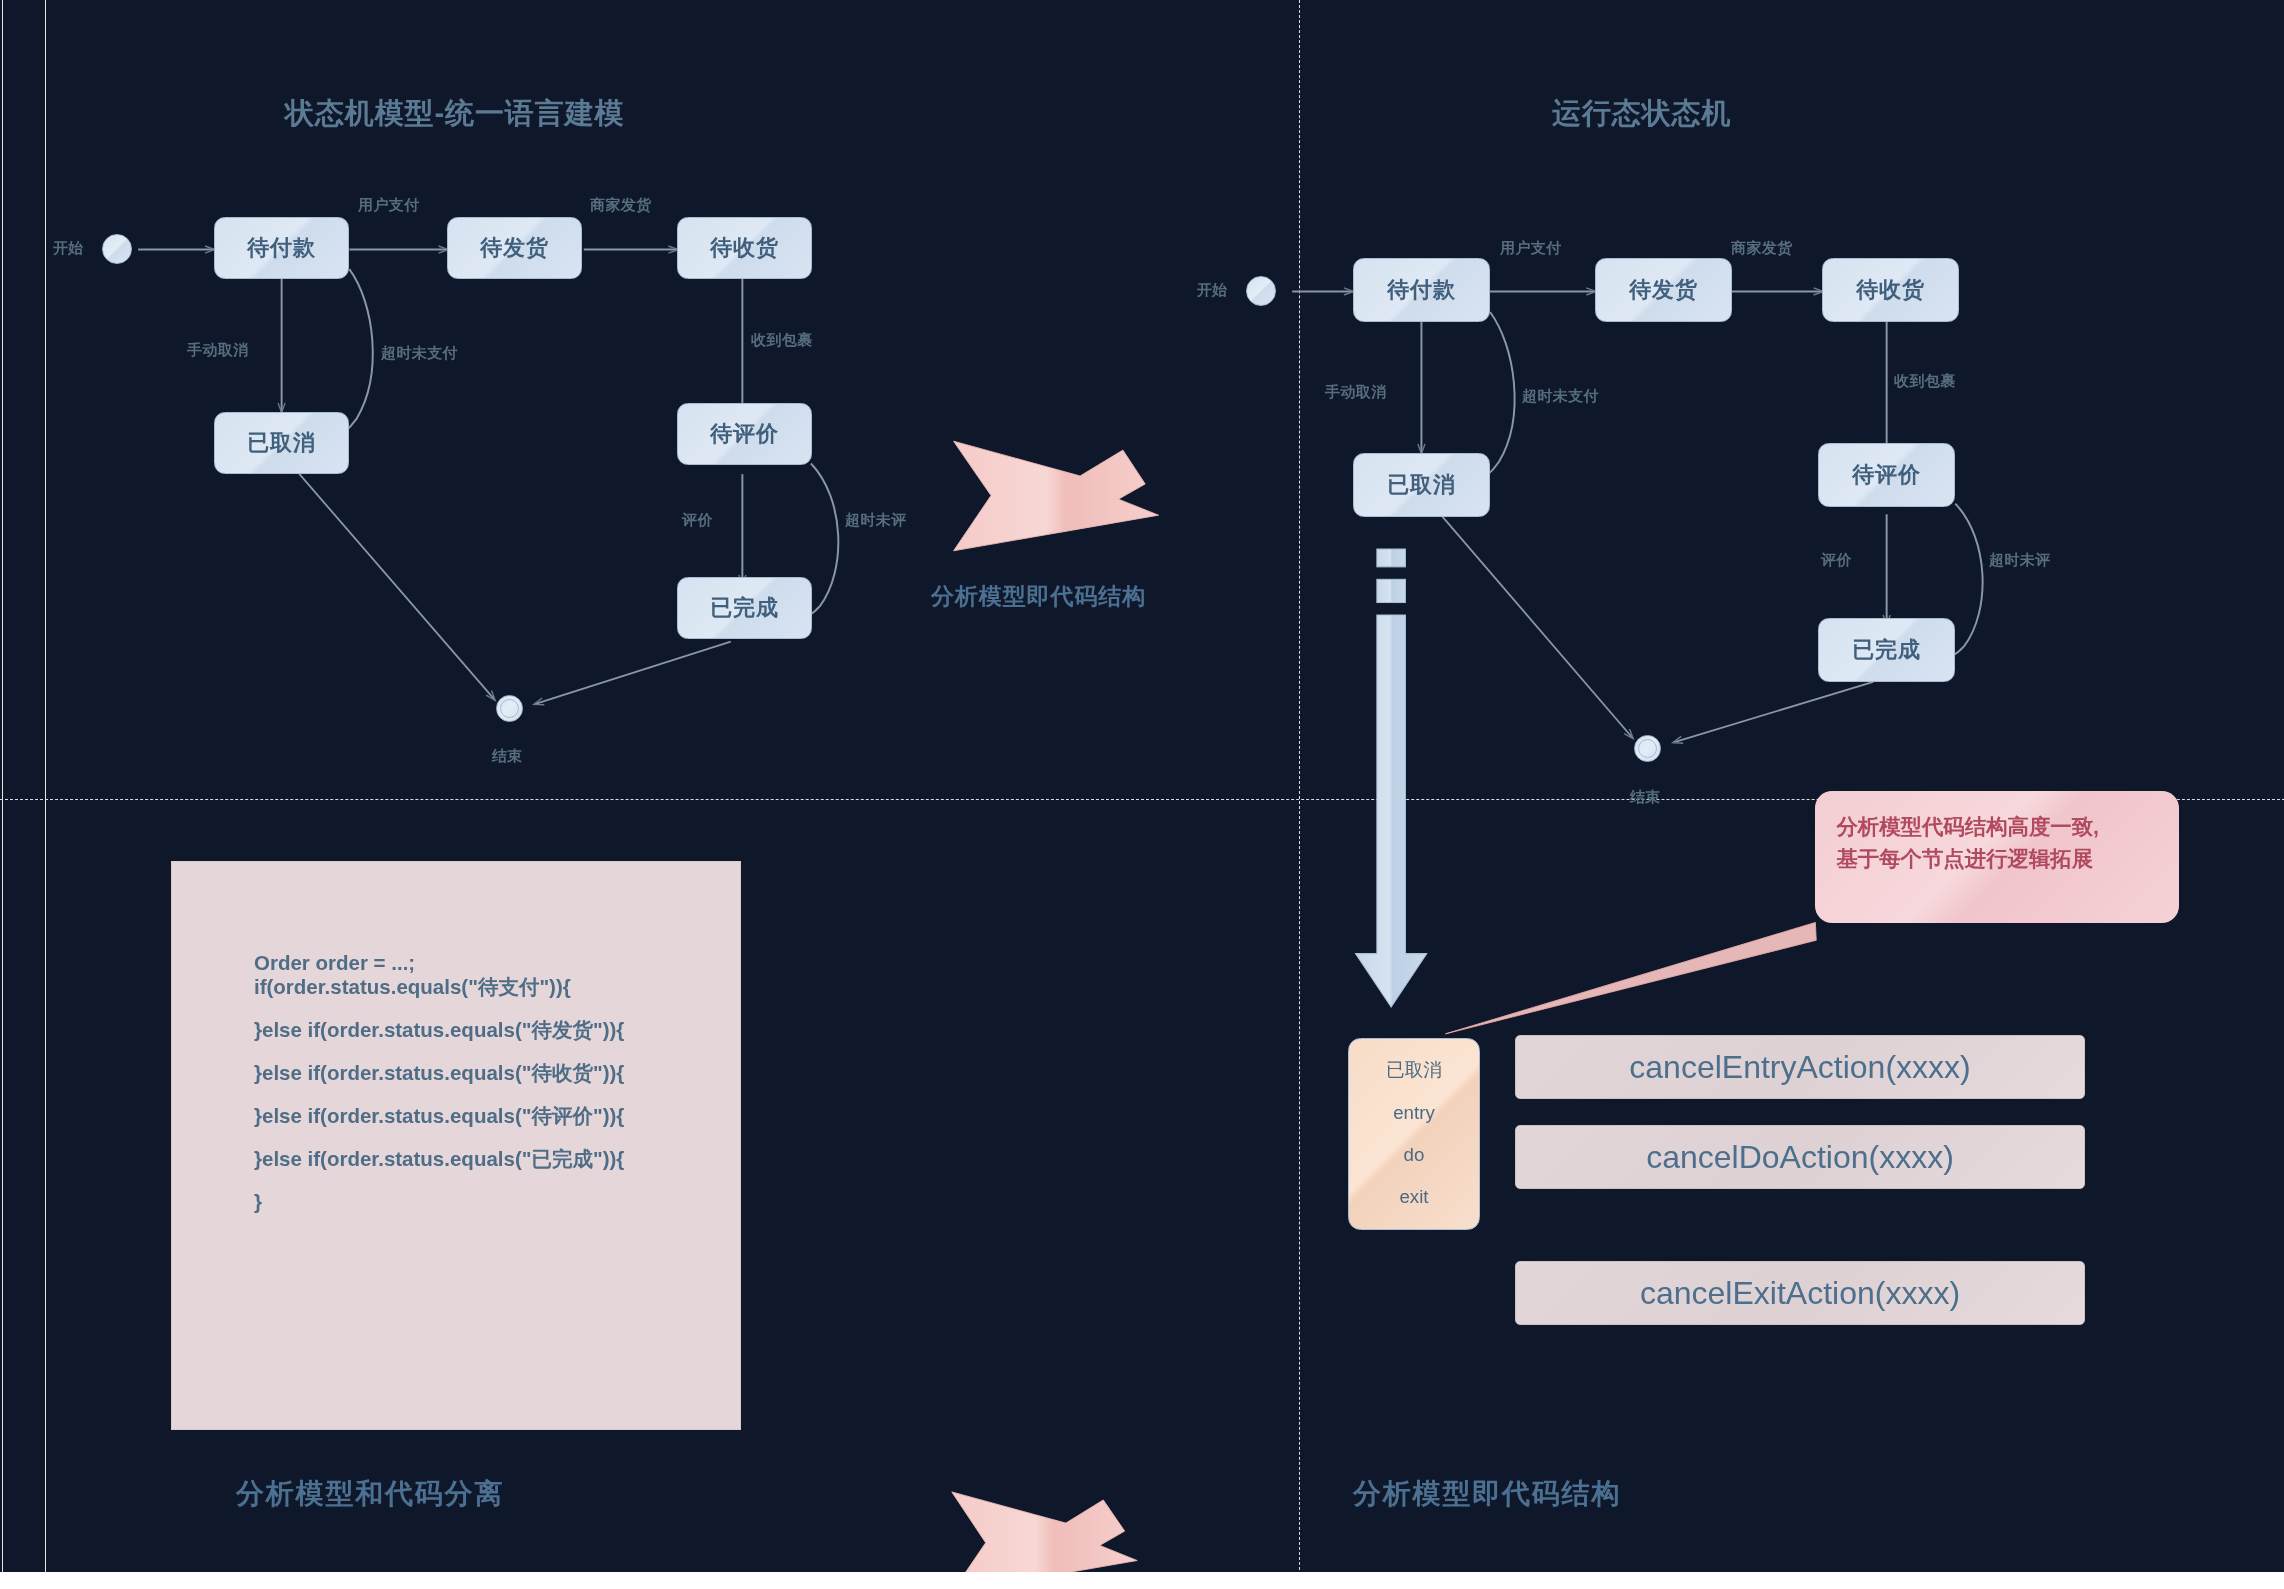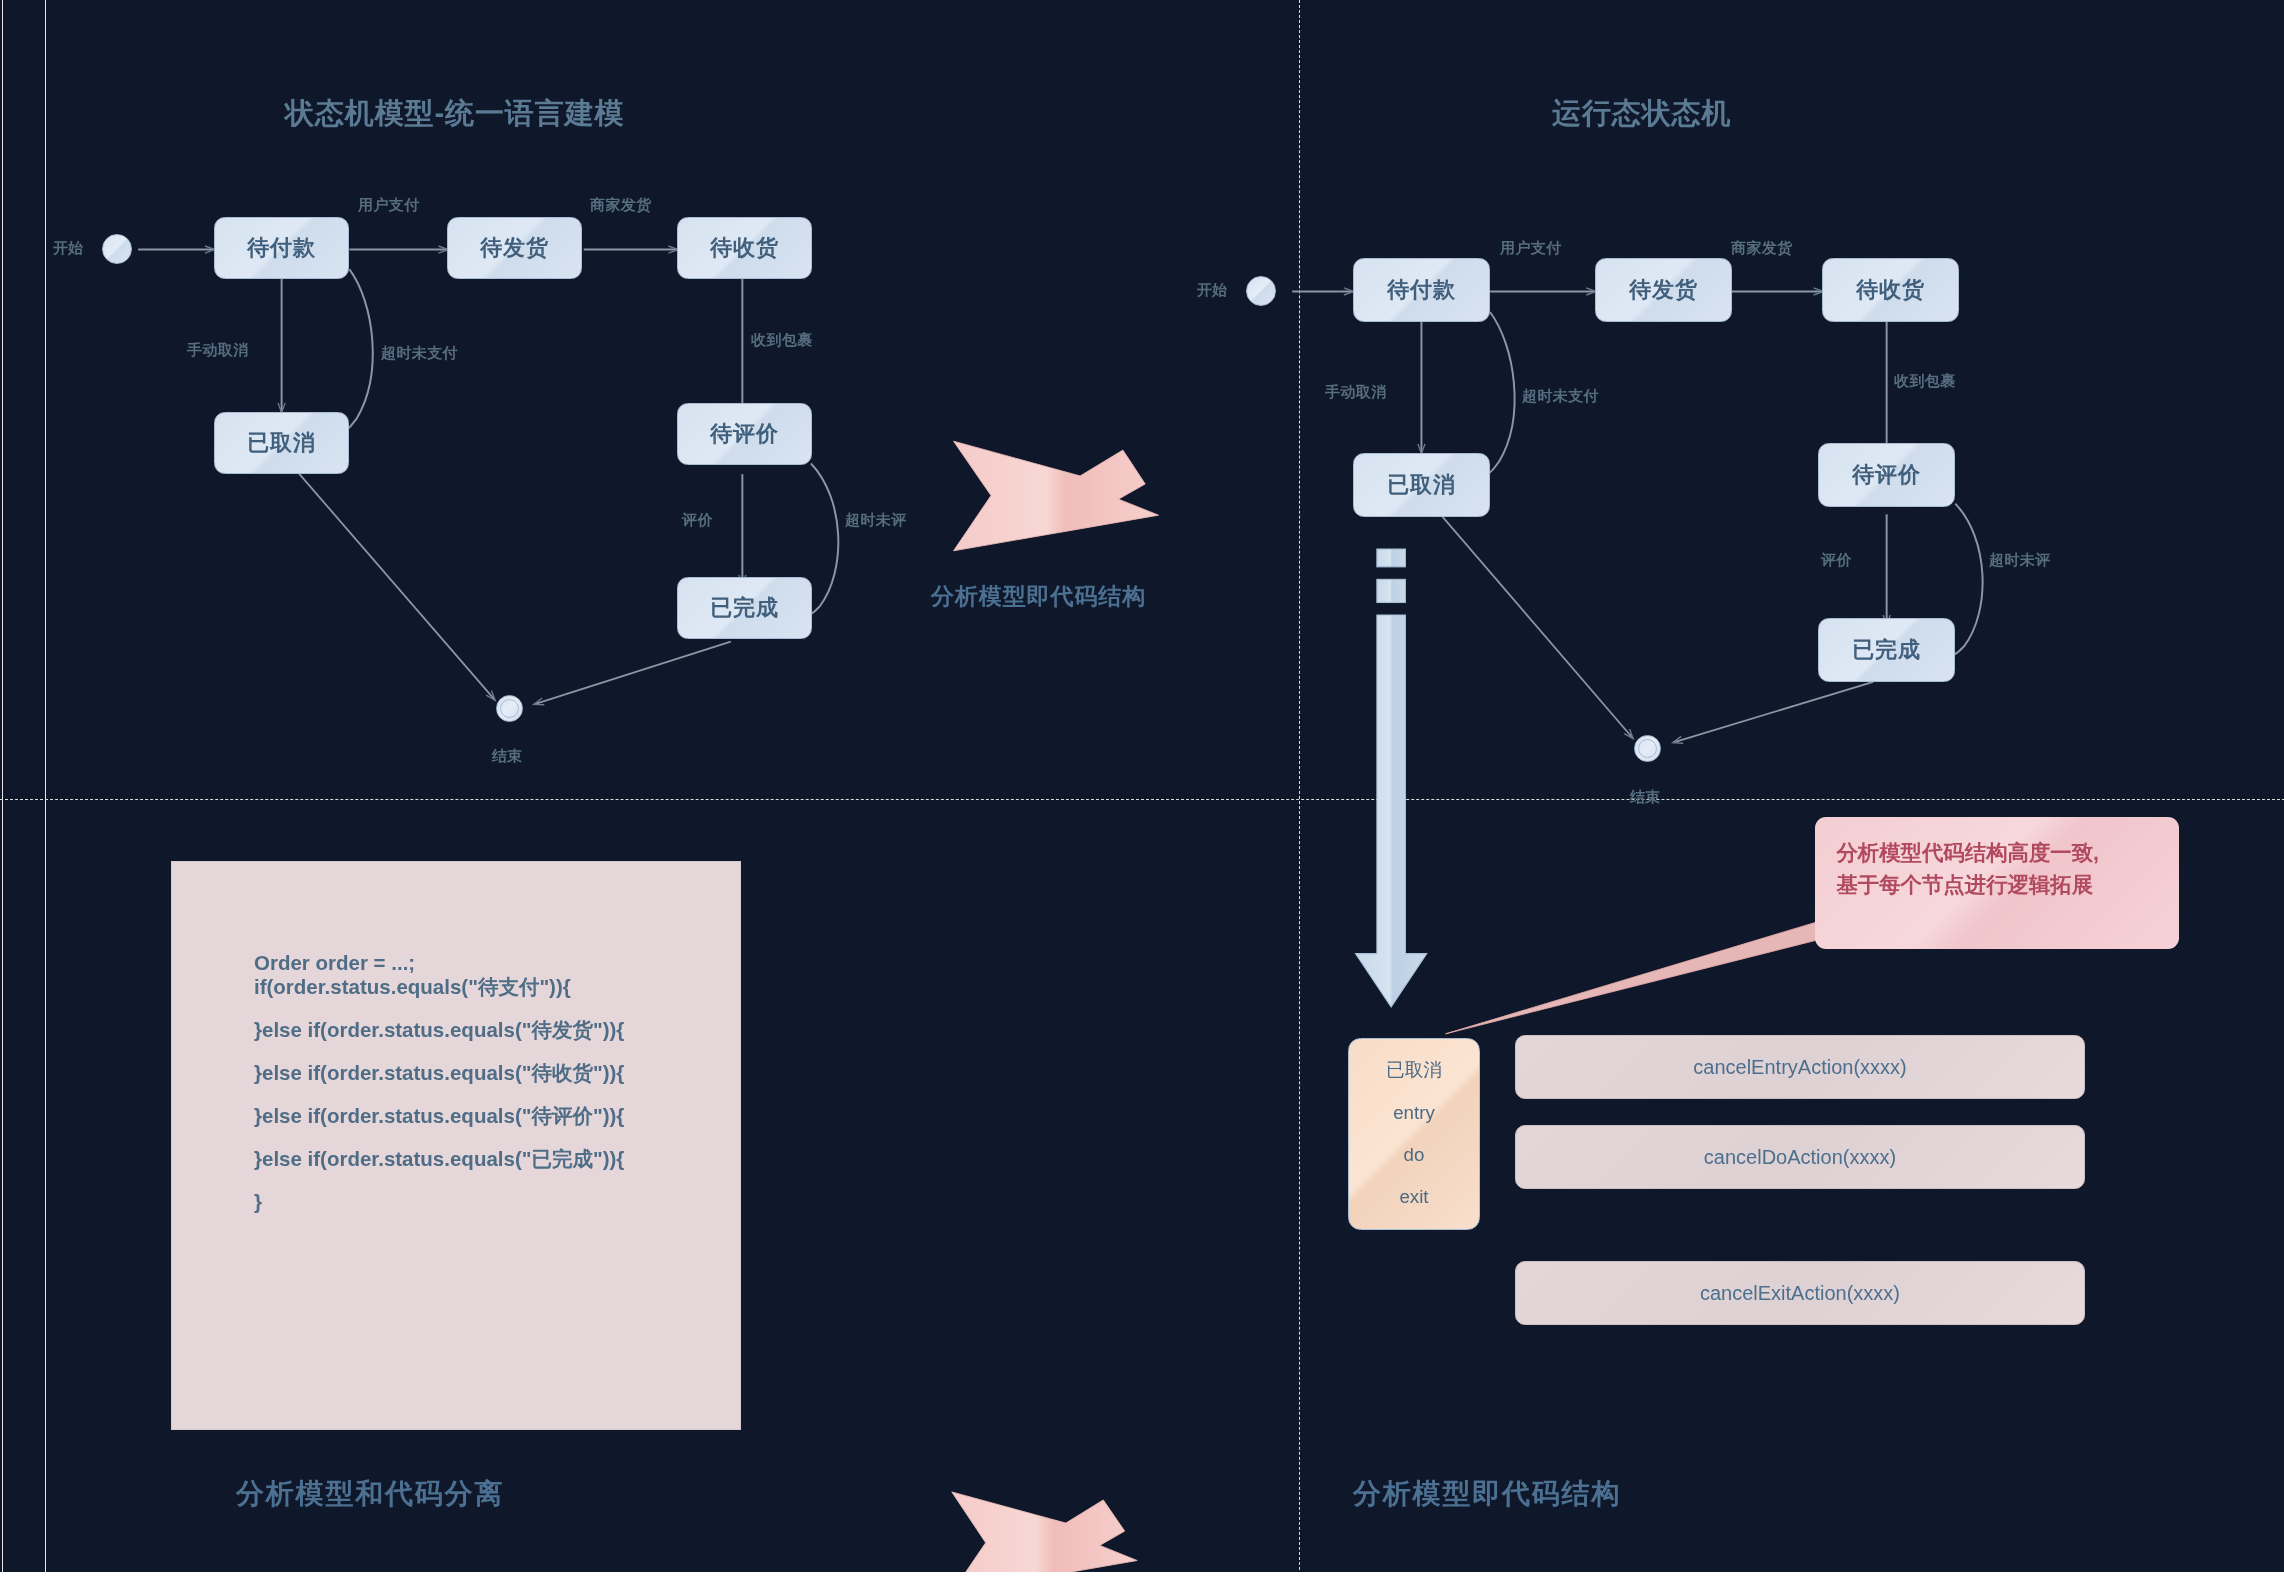--- a/index.html
+++ b/index.html
@@ -143,26 +143,26 @@
     white-space: pre;
     line-height: 1.18;
   }
   .code-gap { height: 18.7px; }
 
   
   .action-box {
     position: absolute;
     background: linear-gradient(135deg, #e3d6d8 0%, #ded1d3 50%, #e6dadc 100%);
     border: 0.9px solid #cfc0c3;
-    border-radius: 10px;
+    border-radius: 5px;
     display: flex;
     align-items: center;
     justify-content: center;
     color: #4d6f8e;
-    font-size: 20px;
+    font-size: 32px;
     box-sizing: border-box;
   }
   .entry-state {
     position: absolute;
     border: 1.4px solid #a8bdd4;
     border-radius: 12.5px;
     background: linear-gradient(135deg, #f7ddc8 0%, #fbe4d2 48%, #f2d2bb 52%, #f8dfcd 100%);
     box-sizing: border-box;
     display: flex;
     flex-direction: column;
@@ -173,28 +173,27 @@
   }
   .entry-state span { display: block; }
   .entry-state .sp1 { margin-top: 3.6px; }
   .entry-state .sp2 { margin-top: 19.6px; }
   .entry-state .sp3 { margin-top: 19.6px; }
 
   
   .callout {
     position: absolute;
     background: linear-gradient(135deg, #f3cdd2 0%, #f7d8dc 45%, #f0c5cb 55%, #f5d2d7 100%);
-    border-radius: 11px;
+    border-radius: 17px;
     box-sizing: border-box;
     padding: 19.6px 21.4px;
     color: #b14a5e;
     font-size: 21.4px;
     font-weight: 700;
     line-height: 1.5;
-    margin-top: 26px;
   }
 </style>
 </head>
 <body>
 
 <div id="canvas">
 
   <div class="rule-v" style="left:1.8px;"></div>
   <div class="rule-v" style="left:45px;"></div>
   <div class="rule-v-dashed" style="left:1299px;"></div>

